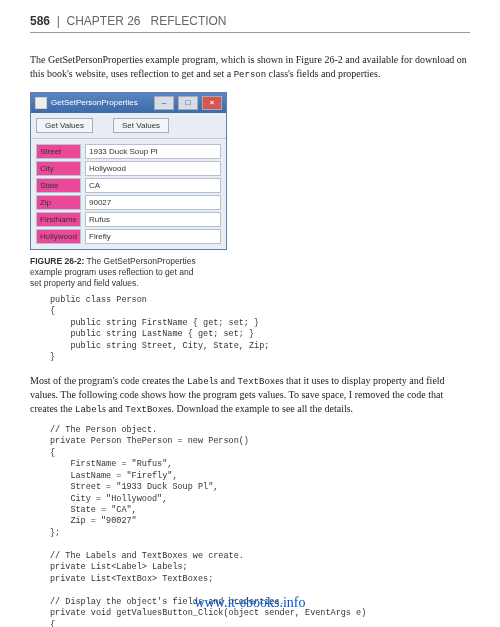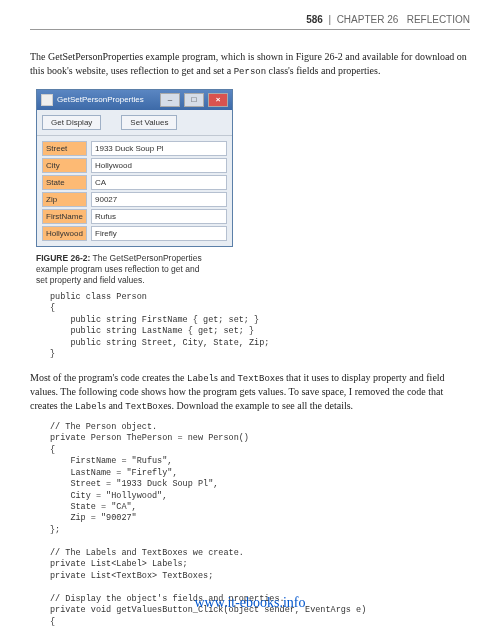--- a/index.html
+++ b/index.html
@@ -11,44 +11,43 @@
     width: 500px;
     height: 627px;
     background: #fff;
     position: relative;
   }
   .page {
     padding: 14px 30px 10px 30px;
   }
   .header {
     font-family: Arial, sans-serif;
-    font-size: 10px;
+    font-size: 12px;
     color: #666;
     border-bottom: 1px solid #999;
     padding-bottom: 4px;
     margin-bottom: 20px;
-    text-align: right;
   }
   .header b {
     font-weight: bold;
     color: #333;
   }
   .body-text {
     font-size: 10px;
     line-height: 1.4;
     margin: 8px 0;
     color: #222;
   }
   .code-inline {
     font-family: 'Courier New', monospace;
     font-size: 9px;
     margin-top: 12px;
   }
   .figure-block {
-    margin: 10px 0 6px 6px;
+    margin: 10px 0 6px 0;
   }
   .app-window {
     width: 195px;
     border: 1px solid #5b7fa8;
     background: #e8edf3;
     font-family: Arial, sans-serif;
     font-size: 8px;
   }
   .titlebar {
     background: linear-gradient(#5a86c2, #3d6aa8);
@@ -94,21 +93,21 @@
     padding: 2px 8px;
     font-size: 8px;
   }
   .form-grid {
     display: grid;
     grid-template-columns: 45px 1fr;
     gap: 2px 4px;
     padding: 5px;
   }
   .form-label {
-    background: #fdba74;
+    background: #ec4899;
     border: 1px solid #b5c0d0;
     padding: 2px 3px;
     font-size: 8px;
   }
   .form-input {
     background: #fff;
     border: 1px solid #b5c0d0;
     padding: 2px 3px;
     font-size: 8px;
     font-family: Arial, sans-serif;
@@ -164,21 +163,21 @@
     <div class="app-window">
       <div class="titlebar">
         <span class="icon"></span>
         <span>GetSetPersonProperties</span>
         <span class="spacer"></span>
         <span class="win-btn">–</span>
         <span class="win-btn">□</span>
         <span class="win-btn close">×</span>
       </div>
       <div class="app-toolbar">
-        <span class="app-btn">Get Display</span>
+        <span class="app-btn">Get Values</span>
         <span class="app-btn">Set Values</span>
       </div>
       <div class="form-grid">
         <div class="form-label">Street</div>
         <div class="form-input">1933 Duck Soup Pl</div>
         <div class="form-label">City</div>
         <div class="form-input">Hollywood</div>
         <div class="form-label">State</div>
         <div class="form-input">CA</div>
         <div class="form-label">Zip</div>

